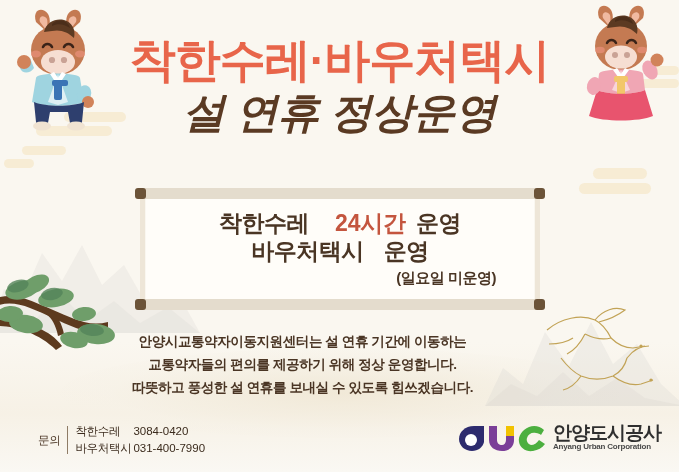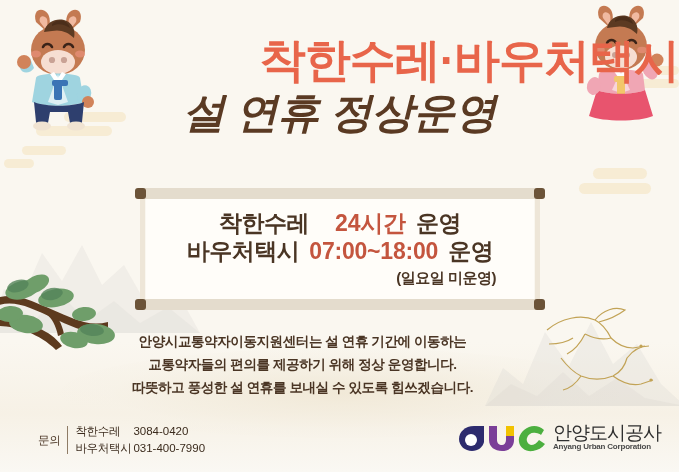--- a/index.html
+++ b/index.html
@@ -80,21 +80,20 @@
     width: 679px;
     text-align: center;
   }
   .title-line1 {
     font-size: 46px;
     font-weight: 700;
     letter-spacing: -1px;
     color: #e8654a;
     line-height: 1.15;
     white-space: nowrap;
-    text-align: right;
   }
   .title-line2 {
     font-size: 42px;
     font-weight: 700;
     letter-spacing: -0.5px;
     color: #5a3a23;
     line-height: 1.25;
     white-space: nowrap;
     font-style: italic;
   }
@@ -245,21 +244,21 @@
     align-items: center;
     gap: 7px;
   }
   .logo-text {
     display: flex;
     flex-direction: column;
     line-height: 1.05;
   }
   .logo-ko {
     font-size: 19px;
-    font-weight: 400;
+    font-weight: 700;
     color: #2f2f2f;
     letter-spacing: -1px;
   }
   .logo-en {
     font-size: 8px;
     font-weight: 700;
     color: #4a4a4a;
     letter-spacing: -0.2px;
   }
 </style>
@@ -442,21 +441,20 @@
         <span class="info-label">착한수레</span>
         <span class="info-gap-wide"></span>
         <span class="info-accent">24시간</span>
         <span class="info-gap"></span>
         <span class="info-suffix">운영</span>
       </div>
 
       <div class="info-row">
         <span class="info-label">바우처택시</span>
         <span class="info-gap"></span>
-        <span class="info-accent">07:00~18:00</span>
         <span class="info-gap"></span>
         <span class="info-suffix">운영</span>
       </div>
 
       <div class="info-note">(일요일 미운영)</div>
     </div>
   </div>
 
   <div class="body-text">
     <div>안양시교통약자이동지원센터는 설 연휴 기간에 이동하는</div>

